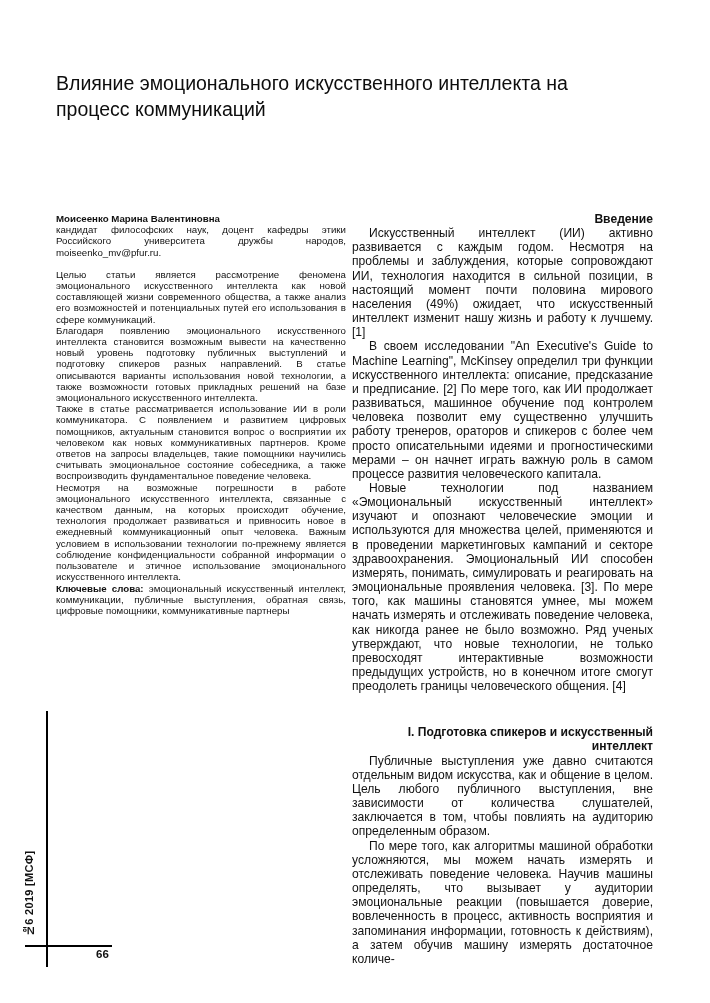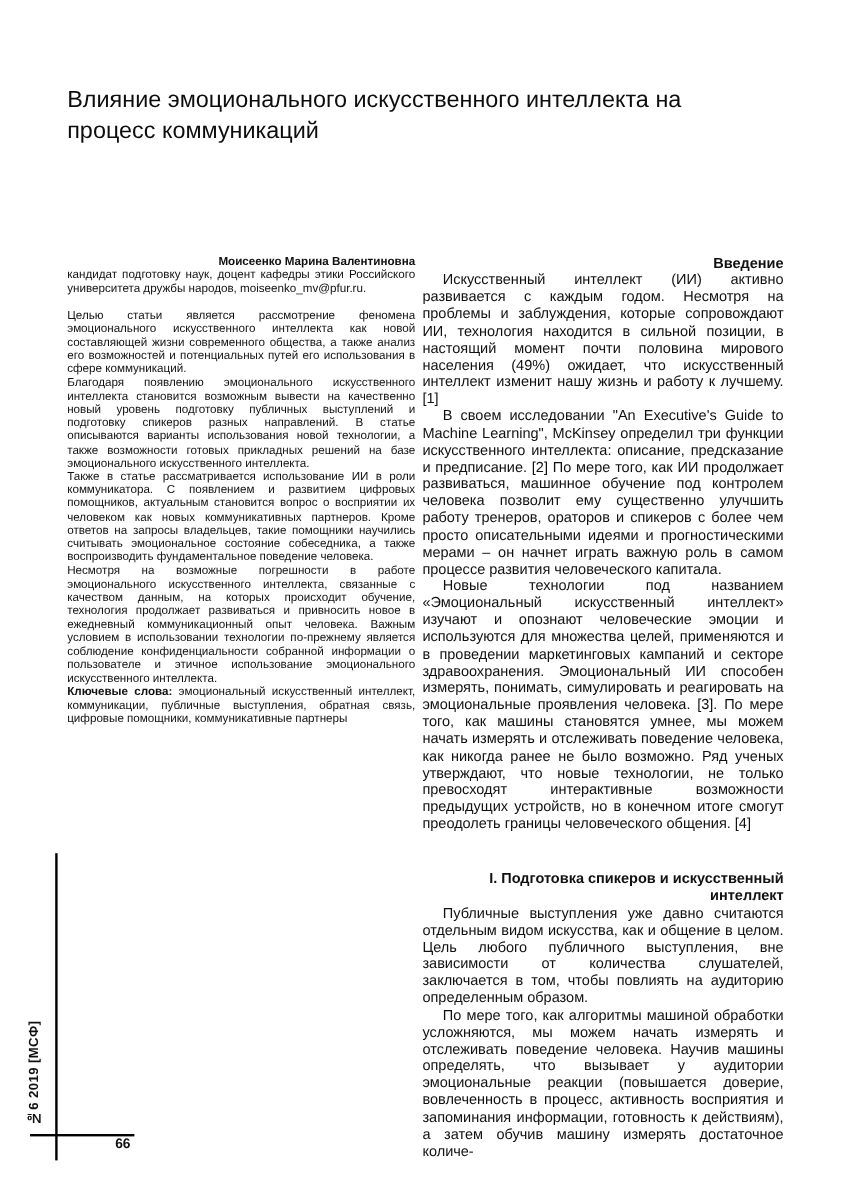--- a/index.html
+++ b/index.html
@@ -31,21 +31,21 @@
     position: absolute;
     left: 56px;
     top: 213px;
     width: 290px;
     font-size: 9.7px;
     line-height: 11.2px;
     text-align: justify;
   }
   .left-col .author-name {
     font-weight: 700;
-    text-align: right;
+    text-align: left;
   }
   .left-col .author-aff {
     margin: 0 0 11px 0;
   }
   .left-col p {
     margin: 0;
   }
   .kw-label { font-weight: 700; }
   
   .right-col {
@@ -113,21 +113,21 @@
 </style>
 </head>
 <body>
 
 <div class="page">
 
   <h1 class="title">Влияние эмоционального искусственного интеллекта на процесс коммуникаций</h1>
 
   <div class="left-col">
     <p class="author-name">Моисеенко Марина Валентиновна</p>
-    <p class="author-aff">кандидат подготовку наук, доцент кафедры этики Российского университета дружбы народов, moiseenko_mv@pfur.ru.</p>
+    <p class="author-aff">кандидат философских наук, доцент кафедры этики Российского университета дружбы народов, moiseenko_mv@pfur.ru.</p>
 
     <p>Целью статьи является рассмотрение феномена эмоционального искусственного интеллекта как новой составляющей жизни современного общества, а также анализ его возможностей и потенциальных путей его использования в сфере коммуникаций.</p>
     <p>Благодаря появлению эмоционального искусственного интеллекта становится возможным вывести на качественно новый уровень подготовку публичных выступлений и подготовку спикеров разных направлений. В статье описываются варианты использования новой технологии, а также возможности готовых прикладных решений на базе эмоционального искусственного интеллекта.</p>
     <p>Также в статье рассматривается использование ИИ в роли коммуникатора. С появлением и развитием цифровых помощников, актуальным становится вопрос о восприятии их человеком как новых коммуникативных партнеров. Кроме ответов на запросы владельцев, такие помощники научились считывать эмоциональное состояние собеседника, а также воспроизводить фундаментальное поведение человека.</p>
     <p>Несмотря на возможные погрешности в работе эмоционального искусственного интеллекта, связанные с качеством данным, на которых происходит обучение, технология продолжает развиваться и привносить новое в ежедневный коммуникационный опыт человека. Важным условием в использовании технологии по-прежнему является соблюдение конфиденциальности собранной информации о пользователе и этичное использование эмоционального искусственного интеллекта.</p>
 
     <p><span class="kw-label">Ключевые слова:</span><span> эмоциональный искусственный интеллект, коммуникации, публичные выступления, обратная связь, цифровые помощники, коммуникативные партнеры</span></p>
   </div>
 
   <div class="right-col">

